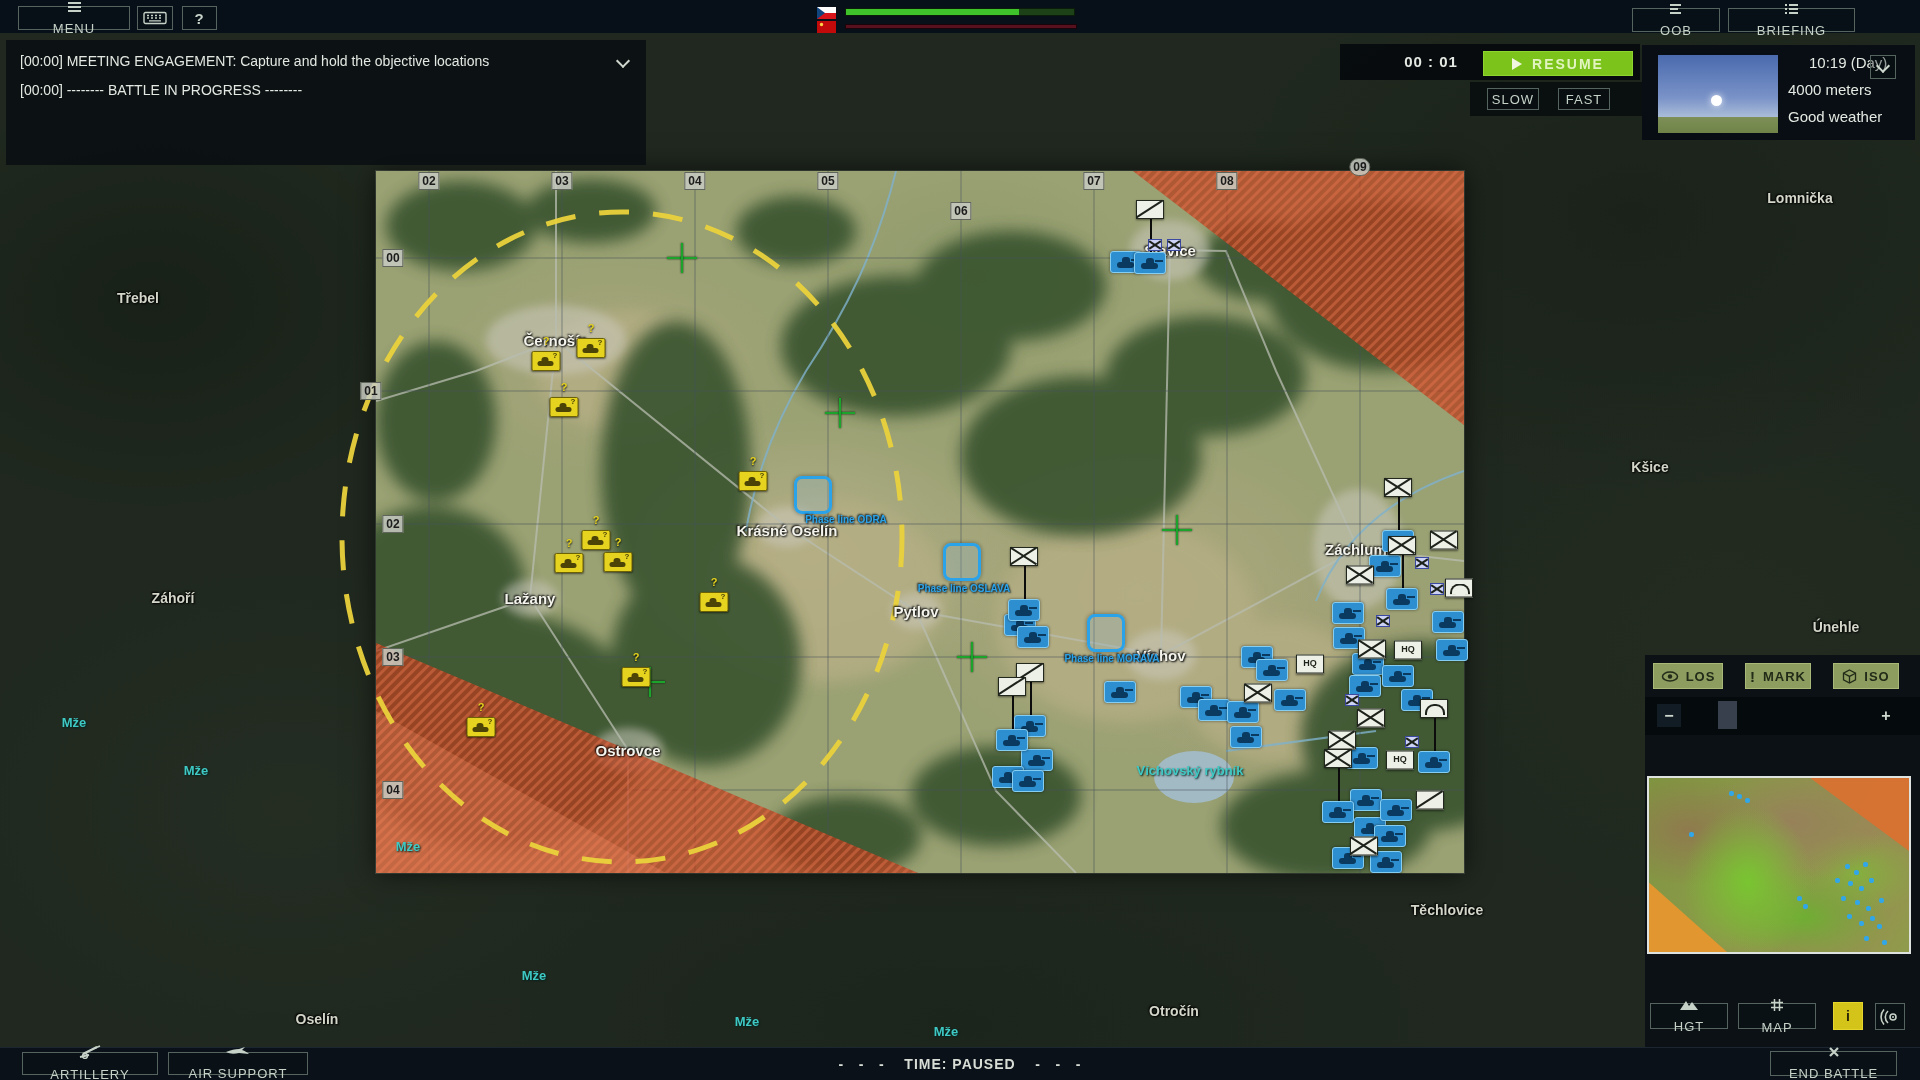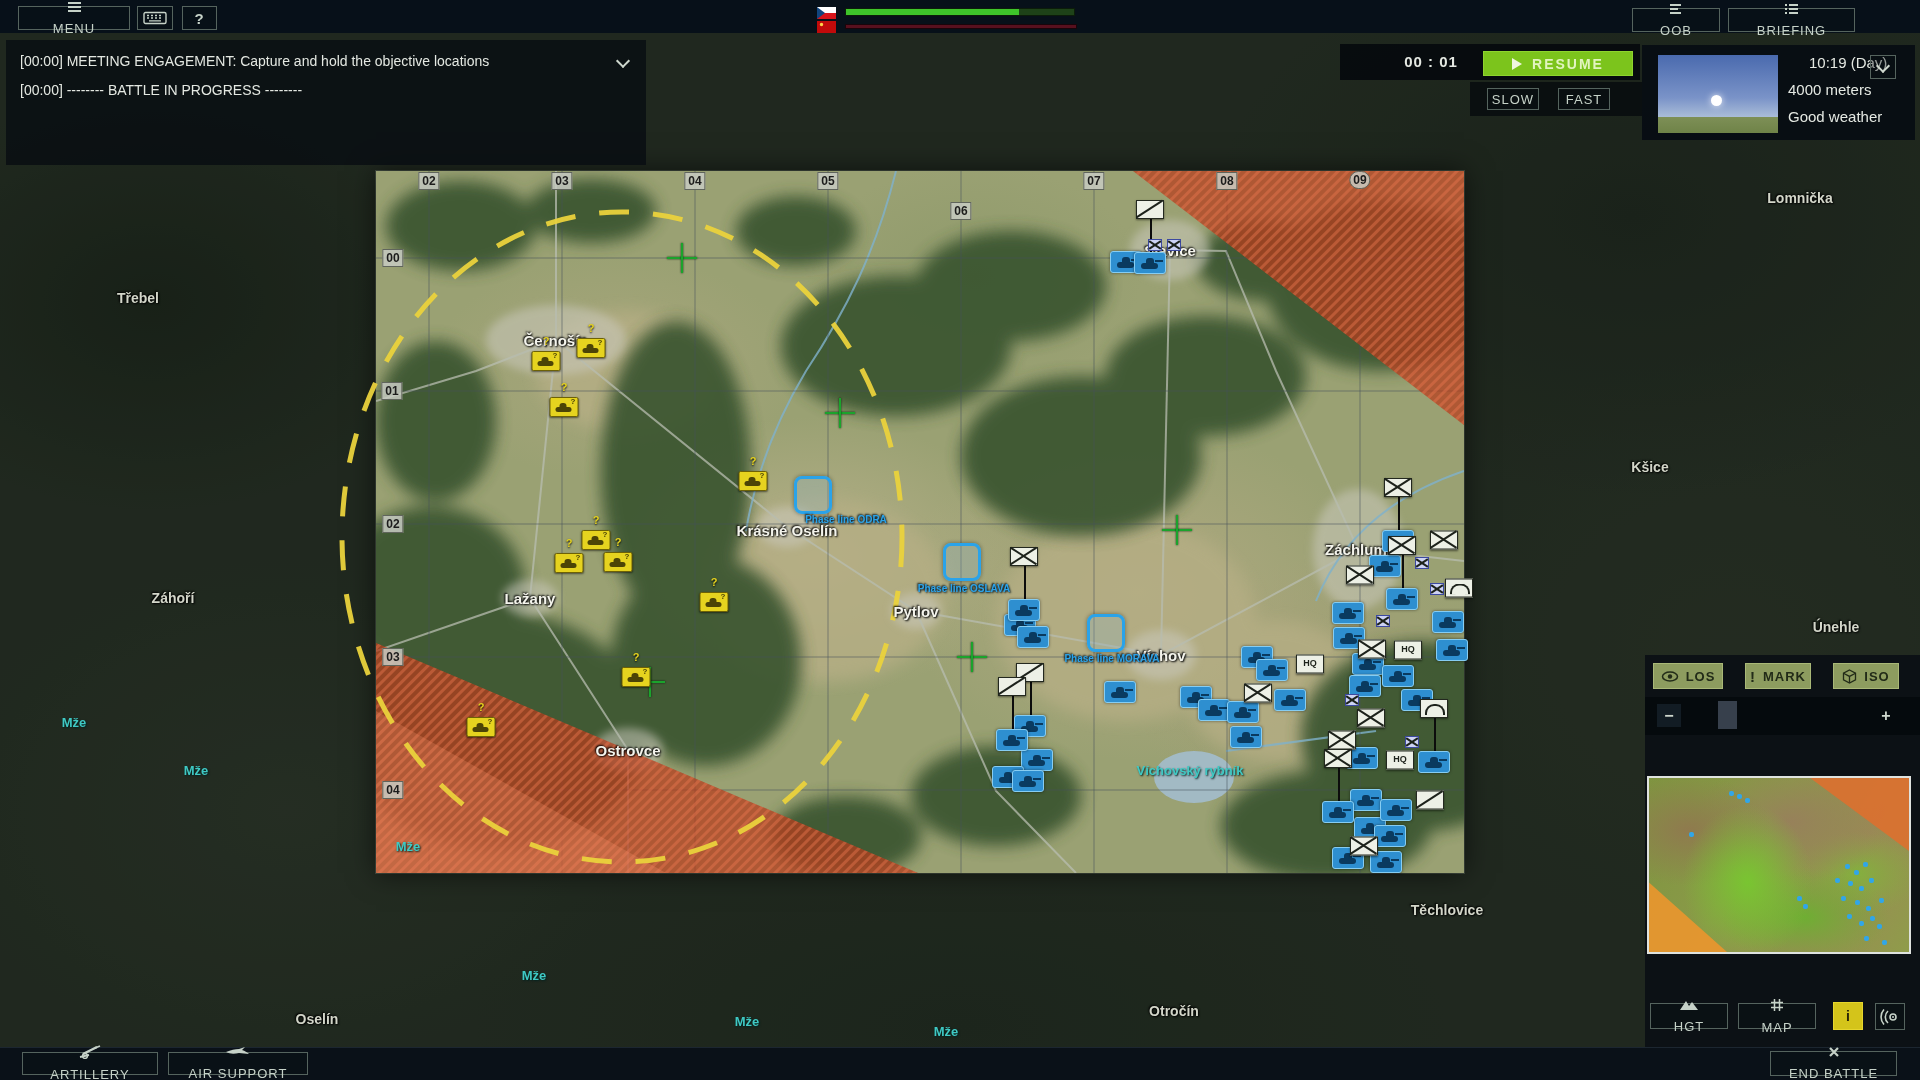--- a/index.html
+++ b/index.html
@@ -242,23 +242,23 @@
   </svg>
 
   <div class="anno" id="anno">
       <div class="glab" style="left: 429px; top: 181px;">02</div>
       <div class="glab" style="left: 562px; top: 181px;">03</div>
       <div class="glab" style="left: 695px; top: 181px;">04</div>
       <div class="glab" style="left: 828px; top: 181px;">05</div>
       <div class="glab" style="left: 961px; top: 181px; margin-top: 30px;">06</div>
       <div class="glab" style="left: 1094px; top: 181px;">07</div>
       <div class="glab" style="left: 1227px; top: 181px;">08</div>
-      <div class="glab" style="left: 1360px; top: 180px; border-radius: 9px;">09</div>
+      <div class="glab" style="left: 1360px; top: 167px; border-radius: 9px;">09</div>
       <div class="glab" style="left: 393px; top: 258px;">00</div>
-      <div class="glab" style="left: 392px; top: 391px;">01</div>
+      <div class="glab" style="left: 371px; top: 391px;">01</div>
       <div class="glab" style="left: 393px; top: 524px;">02</div>
       <div class="glab" style="left: 393px; top: 657px;">03</div>
       <div class="glab" style="left: 393px; top: 790px;">04</div>
       <div class="town" style="left: 556px; top: 340px;">Černošín</div>
       <div class="town" style="left: 787px; top: 530px;">Krásné Oselín</div>
       <div class="town" style="left: 530px; top: 598px;">Lažany</div>
       <div class="town" style="left: 916px; top: 611px;">Pytlov</div>
       <div class="town" style="left: 628px; top: 750px;">Ostrovce</div>
       <div class="town" style="left: 1161px; top: 655px;">Víchov</div>
       <div class="town" style="left: 1358px; top: 549px;">Záchlumí</div>
@@ -943,20 +943,21 @@
         <path d="M18 3 L23 1" stroke="#c6d2c8" stroke-width="1.6"></path>
       </svg>
       <span>ARTILLERY</span>
     </div>
     <div class="btn" style="left:168px;top:4px;width:140px;height:23px;">
       <svg width="26" height="12" viewBox="0 0 26 12">
         <path d="M1 6 C6 4 10 3 14 3 L20 1 L17 4 C20 5 22 6 24 8 L14 7 C9 8 5 8 1 6 Z" fill="#c6d2c8"></path>
       </svg>
       <span>AIR SUPPORT</span>
     </div>
+    <div class="tstatus">-   -   -    TIME: PAUSED    -   -   -</div>
     <div class="btn" style="left:1770px;top:3px;width:127px;height:25px;">
       <svg width="12" height="12">
           <path d="M2 2 L10 10 M10 2 L2 10" stroke="#c6d2c8" stroke-width="2.2"></path>
         </svg>
       <span>END BATTLE</span>
     </div>
   </div>
 
 </div>
 

